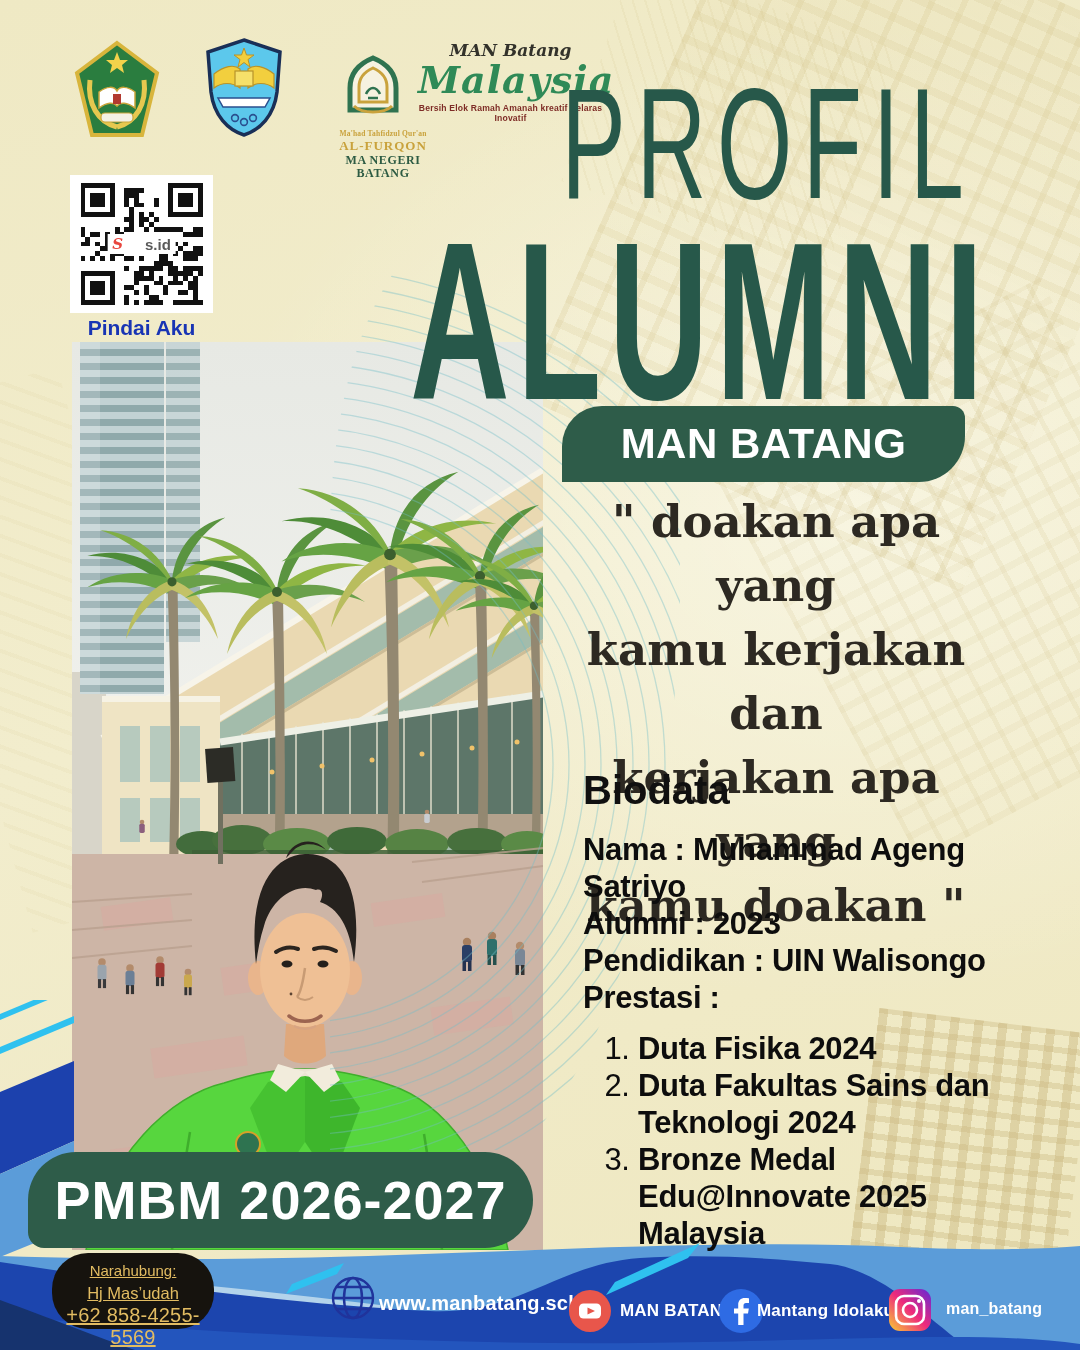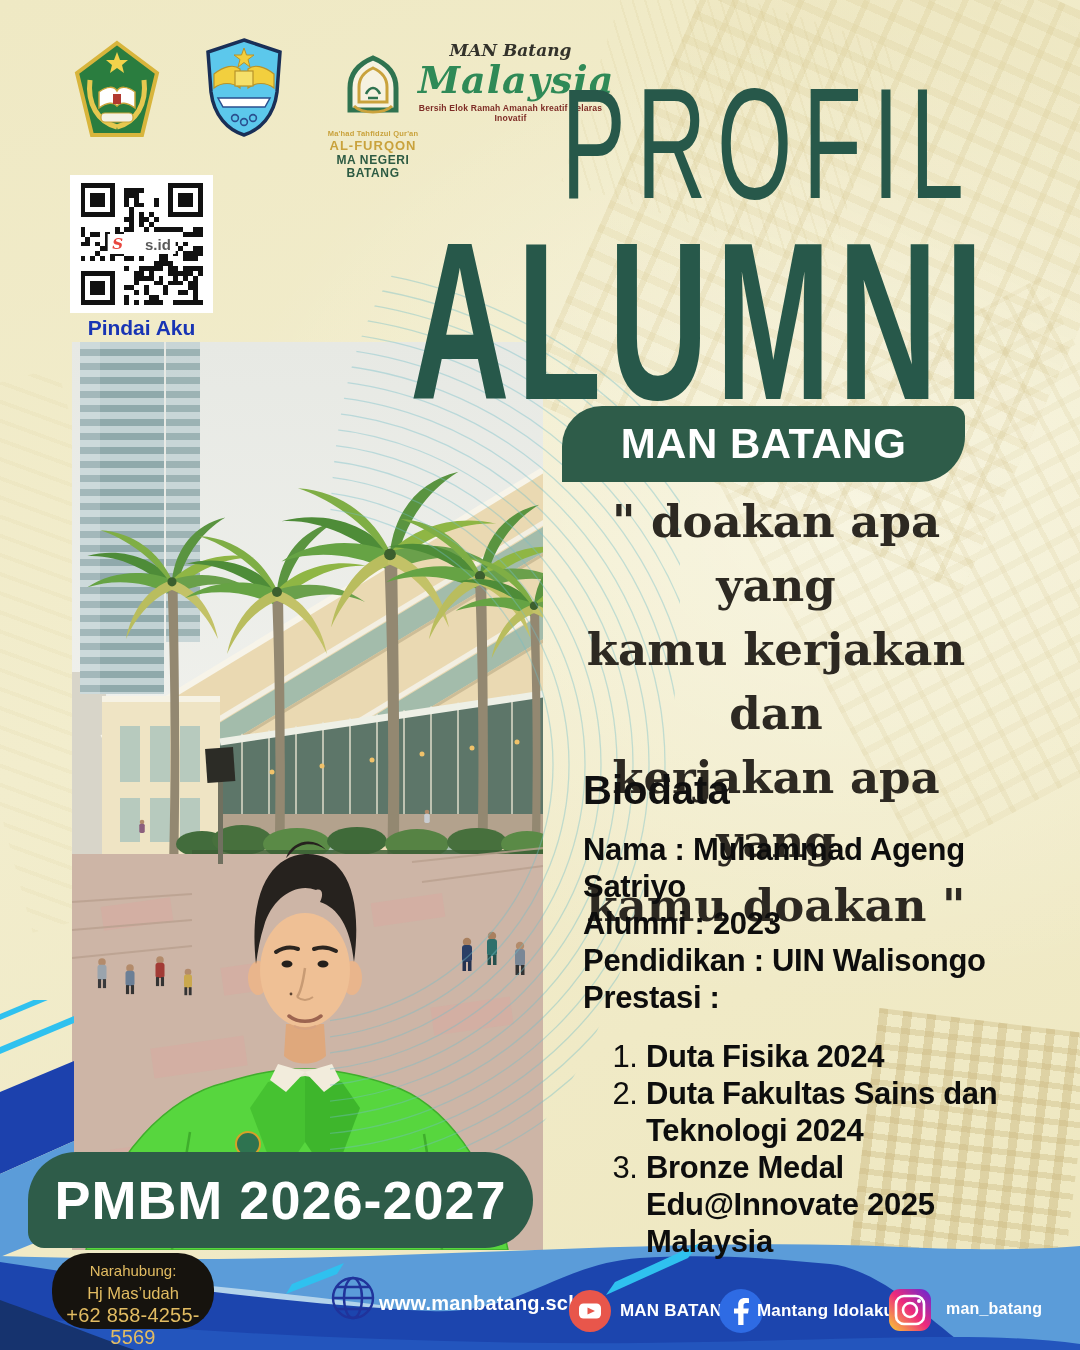--- a/index.html
+++ b/index.html
@@ -25,21 +25,21 @@
   .ghost-c{left:862px;top:1020px;width:215px;height:275px;transform:rotate(7deg);opacity:.6;
     background:
       repeating-linear-gradient(90deg, rgba(172,144,74,.42) 0 9px, transparent 9px 24px),
       repeating-linear-gradient(0deg, rgba(172,144,74,.34) 0 6px, transparent 6px 18px);}
   .ghost-d{left:590px;top:0;width:280px;height:230px;transform:rotate(18deg);opacity:.55;
     background:repeating-linear-gradient(55deg, rgba(205,188,128,.22) 0 2px, transparent 2px 12px);}
   .ghost-e{left:-40px;top:380px;width:170px;height:540px;transform:rotate(-15deg);opacity:.45;
     background:repeating-linear-gradient(35deg, rgba(205,188,128,.20) 0 4px, transparent 4px 18px);}
   
   .logo{position:absolute;top:36px;z-index:6;}
-  .alfurqon-text{position:absolute;left:318px;top:130px;width:110px;text-align:center;z-index:6;line-height:1.15;}
+  .alfurqon-text{position:absolute;left:328px;top:130px;width:110px;text-align:center;z-index:6;line-height:1.15;font-family:Liberation Serif, serif;}
   .alfurqon-text .l1{font-size:7.5px;font-weight:bold;color:#c9a23c;letter-spacing:.2px;}
   .alfurqon-text .l2{font-size:13px;font-weight:bold;color:#c9a23c;letter-spacing:1px;}
   .alfurqon-text .l3{font-size:12px;font-weight:bold;color:#2d5b43;letter-spacing:.6px;}
   .beraksi{position:absolute;left:418px;top:40px;width:185px;text-align:center;z-index:6;}
   .beraksi .l1{font-family:"DejaVu Serif",serif;font-style:italic;font-weight:bold;font-size:17px;color:#33322b;}
   .beraksi .l2{font-family:"DejaVu Serif",serif;font-style:italic;font-weight:bold;font-size:38px;line-height:1.05;color:#2f8a57;letter-spacing:1px;}
   .beraksi .l3{font-size:8.6px;font-weight:bold;color:#7e2c26;letter-spacing:.2px;margin-top:3px;}
   
   #title-profil{position:absolute;right:106px;top:64px;z-index:6;color:var(--dark-green,#27584a);
     font-size:110px;font-weight:400;letter-spacing:12px;line-height:1;
@@ -61,32 +61,32 @@
   #rings{position:absolute;left:0;top:0;z-index:4;pointer-events:none;}
   
   #school-badge{position:absolute;left:562px;top:406px;width:403px;height:76px;z-index:6;
     background:var(--badge-green,#2e5c49);border-radius:40px 12px 46px 0;
     color:#fff;font-weight:bold;font-size:42px;letter-spacing:.5px;text-align:center;line-height:76px;}
   #quote{position:absolute;left:545px;top:490px;width:462px;z-index:6;text-align:center;
     font-family:"DejaVu Serif",serif;font-weight:bold;font-size:45px;line-height:64px;color:var(--quote-black,#2d2922);}
   #biodata-heading{position:absolute;left:583px;top:768px;z-index:6;font-size:40px;font-weight:bold;color:#101010;}
   #bio-lines{position:absolute;left:583px;top:831px;width:430px;z-index:6;
     font-size:31px;font-weight:bold;line-height:37px;color:#0d0d0d;letter-spacing:-.3px;}
-  #achievements{position:absolute;left:596px;top:1022px;width:408px;z-index:6;margin:16px;padding:0 0 0 34px;
+  #achievements{position:absolute;left:596px;top:1022px;width:408px;z-index:6;margin:8px;padding:0 0 0 34px;
     font-size:31px;line-height:37px;color:#0d0d0d;letter-spacing:-.3px;}
   #achievements li{font-weight:bold;}
   #achievements li::marker{font-weight:400;}
   #period-badge{position:absolute;left:28px;top:1152px;width:505px;height:96px;z-index:6;
     background:var(--badge-green,#2e5c49);border-radius:48px 48px 48px 16px;
     color:#fff;font-weight:bold;font-size:54px;letter-spacing:1px;text-align:center;line-height:96px;}
   
   #waves{position:absolute;left:0;top:1000px;z-index:5;}
   #contact-pill{position:absolute;left:52px;top:1253px;width:162px;height:76px;z-index:8;
     background:#16130e;border-radius:36px;text-align:center;padding-top:7px;
-    color:var(--gold,#e2bc62);line-height:22px;}
+    color:var(--gold,#e2bc62);line-height:22px;text-decoration:underline;}
   #contact-pill .c1{font-size:15px;}
   #contact-pill .c2{font-size:16.5px;}
   #contact-pill .c3{font-size:20px;letter-spacing:.2px;}
   .footer-label{position:absolute;z-index:8;color:#fff;font-weight:bold;letter-spacing:.2px;}
   #website-label{left:379px;top:1292px;font-size:20px;}
   #yt-label{left:620px;top:1301px;font-size:17px;}
   #fb-label{left:757px;top:1301px;font-size:17px;}
   #ig-label{left:946px;top:1300px;font-size:16px;}
   .footer-icon{position:absolute;z-index:8;}
 </style>

